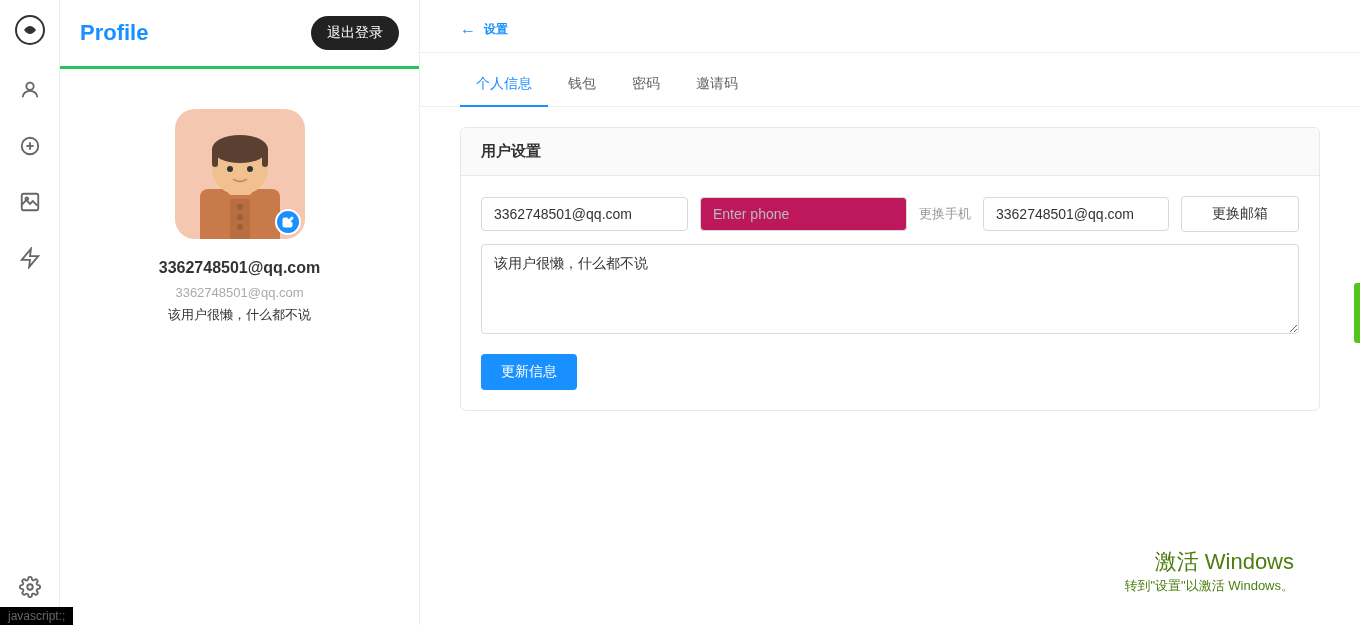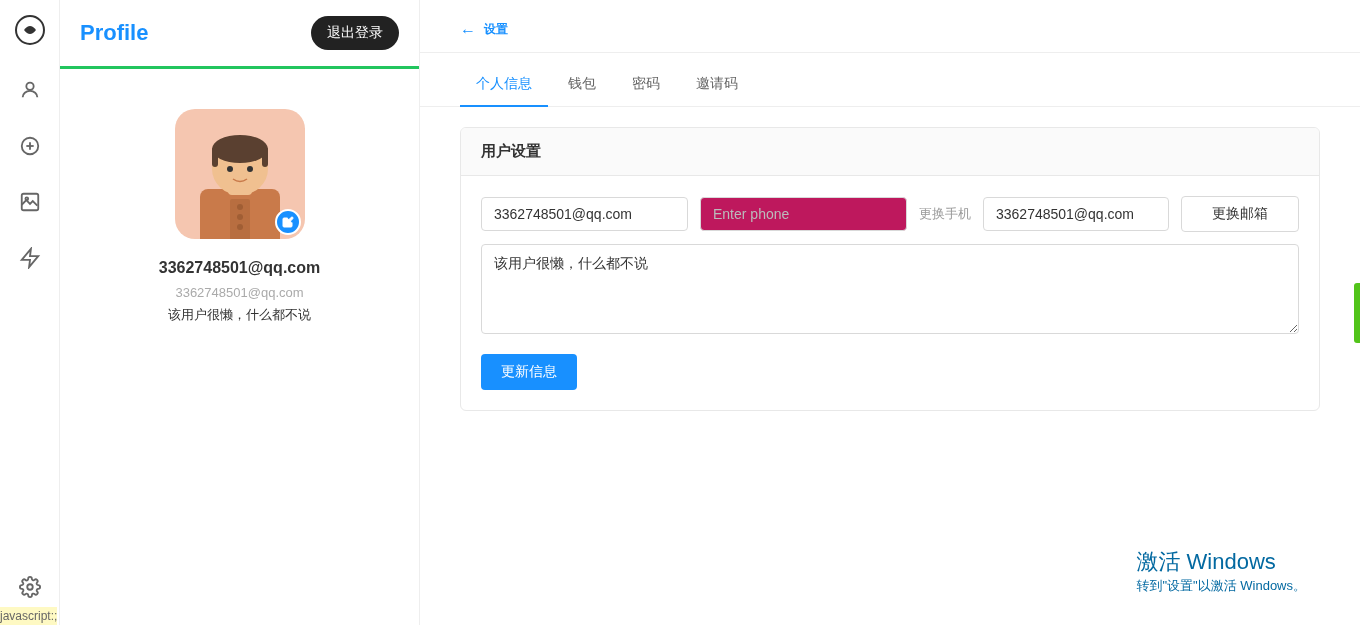--- a/index.html
+++ b/index.html
@@ -260,22 +260,23 @@
       border-radius: 4px;
       font-size: 14px;
       cursor: pointer;
       margin-top: 8px;
     }
 
     
     .win-activate {
       position: fixed;
       bottom: 30px;
-      right: 54px;
-      color: #0369a1;
+      right: 66px;
+      text-align: right;
+      color: #4d7c0f;
       pointer-events: none;
     }
     .win-activate-title {
       font-size: 22px;
       font-weight: 300;
     }
     .win-activate-sub {
       font-size: 13px;
     }
 
@@ -289,22 +290,22 @@
       height: 60px;
       background: #52c41a;
       border-radius: 3px 0 0 3px;
     }
 
     
     .status-bar {
       position: fixed;
       bottom: 0;
       left: 0;
-      background: #fef9c3;
-      padding: 2px 0;
+      background: #000000;
+      padding: 2px 8px;
       font-size: 12px;
       color: #666;
     }
   </style>
 </head>
 <body>
 
 <div class="sidebar">
   <div class="sidebar-logo">
     <svg width="32" height="32" viewBox="0 0 32 32">

